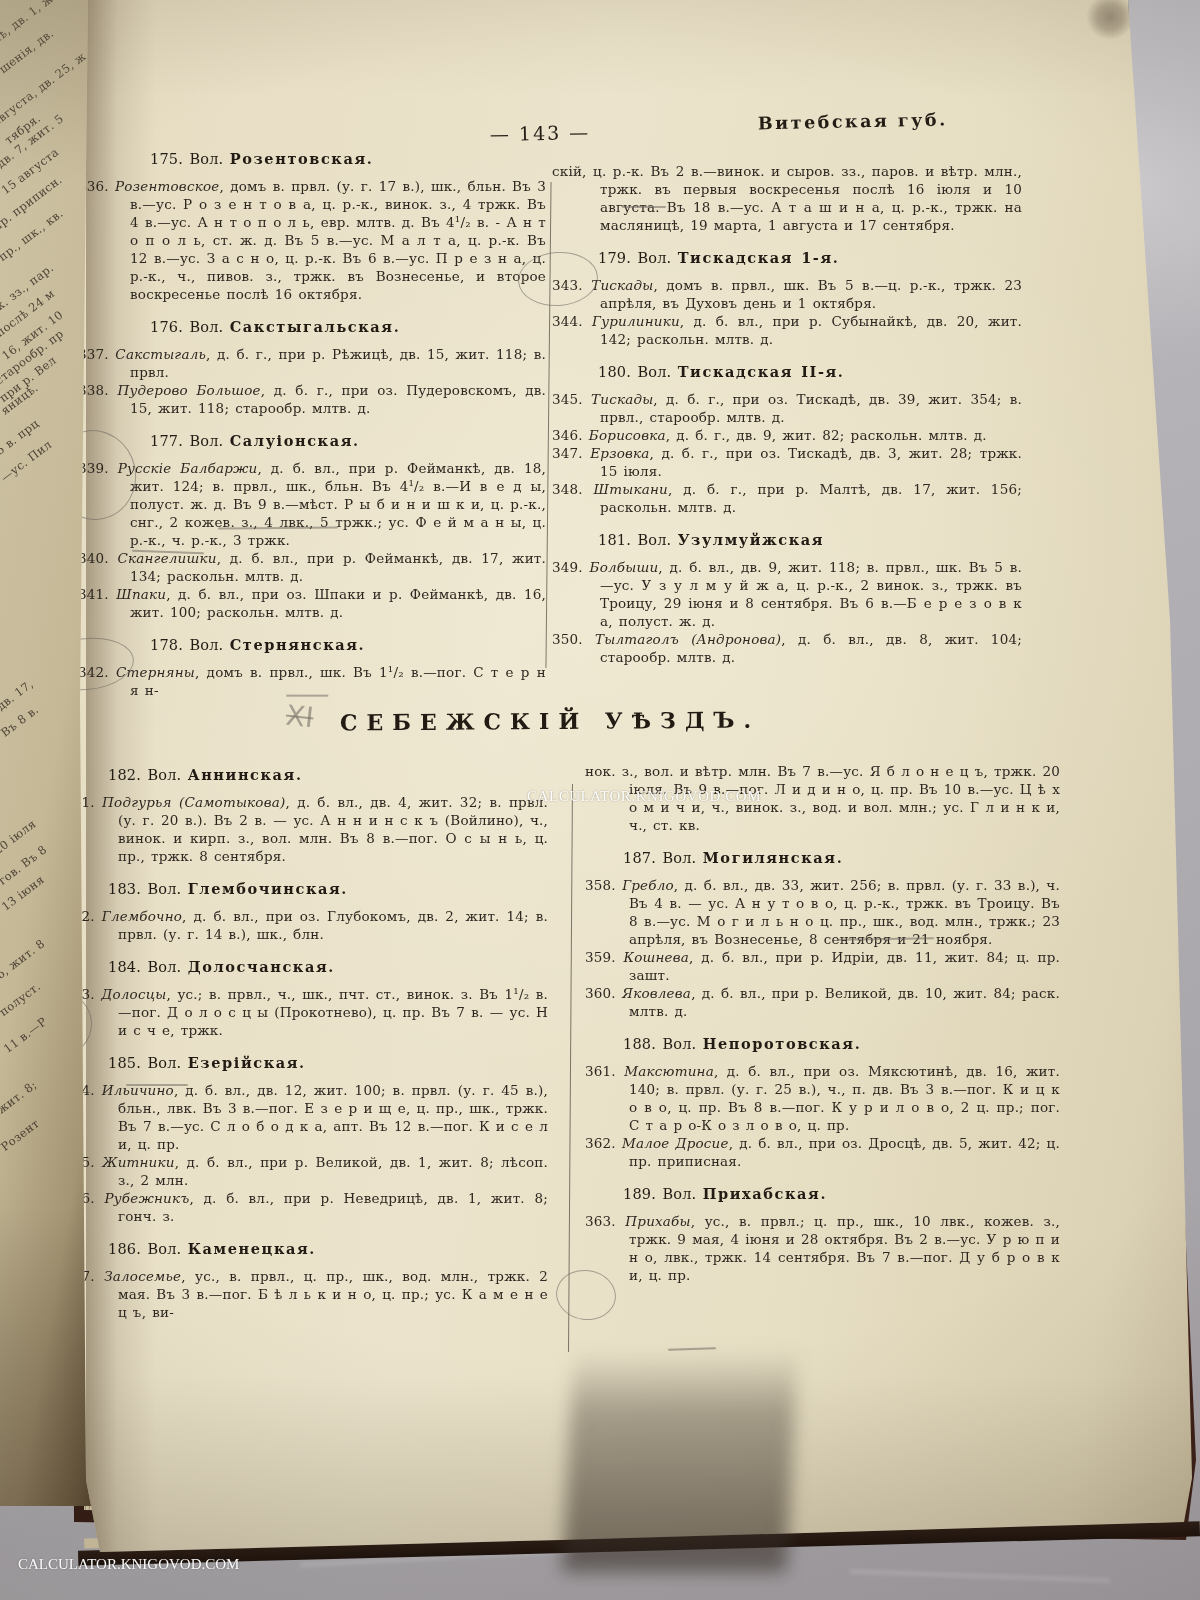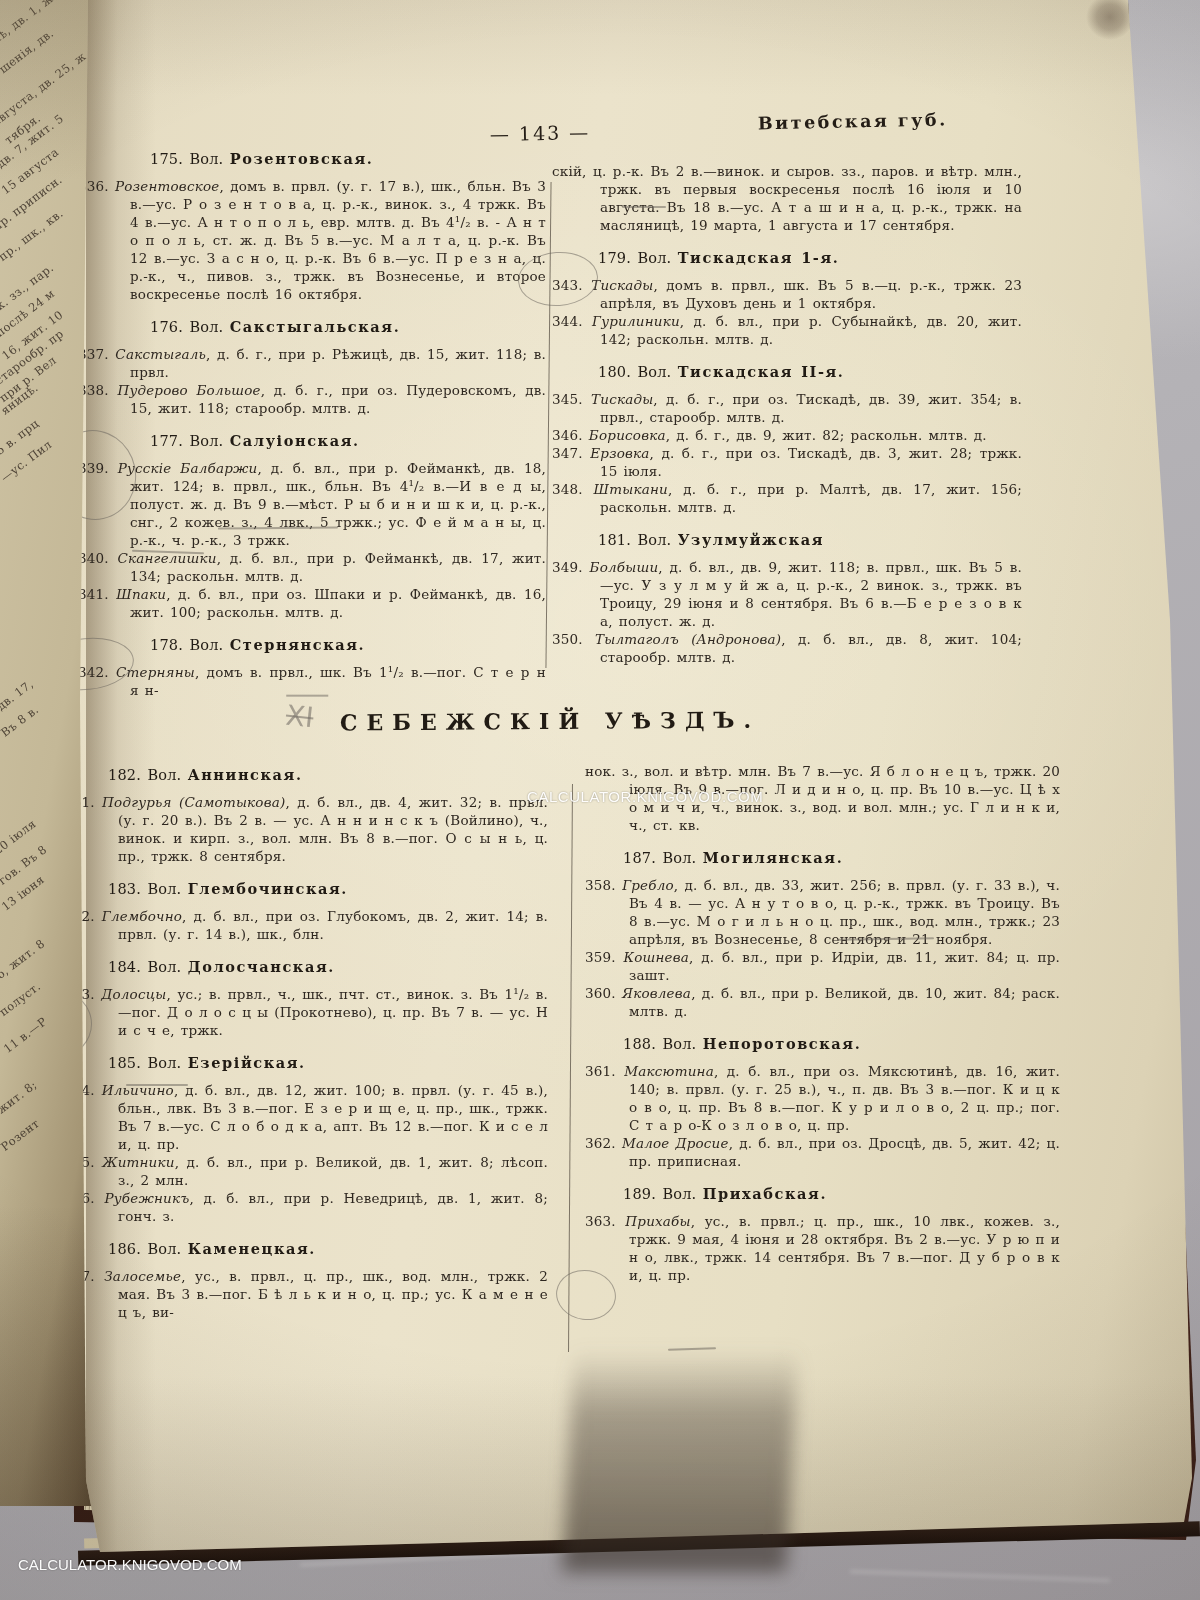--- a/index.html
+++ b/index.html
@@ -105,21 +105,21 @@
     text-decoration:line-through;text-decoration-thickness:1.5px;}
   #pencil-xi:before{content:"";position:absolute;left:-2px;top:-6px;width:42px;height:1.5px;
     background:rgba(118,112,104,.55);transform:rotate(-6deg);}
 
   
   #phone-shadow{position:absolute;left:568px;top:1348px;width:224px;height:224px;
     background:linear-gradient(180deg,rgba(66,56,48,0) 0%,rgba(66,56,48,.38) 30%,rgba(52,43,36,.6) 100%);
     filter:blur(9px);transform:skewX(-3deg);}
   #page-vignette{position:absolute;inset:0;pointer-events:none;
     background:radial-gradient(1400px 1100px at 600px 700px, rgba(0,0,0,0) 60%, rgba(40,32,20,.14) 100%);}
-  .watermark{position:absolute;font-family:Liberation Sans, sans-serif;
+  .watermark{position:absolute;font-family:Liberation Serif, serif;
     color:#ffffff;text-shadow:0 0 2px rgba(0,0,0,.4);white-space:nowrap;}
   #watermark-center{left:527px;top:788px;font-size:15px;letter-spacing:.55px;opacity:.95;}
   #watermark-bottom{left:18px;top:1556px;font-size:15px;letter-spacing:0;opacity:.97;}
 </style>
 </head>
 <body>
 
 <div id="photo">
   <div id="table-bg">
     <div class="vein v1"></div>

